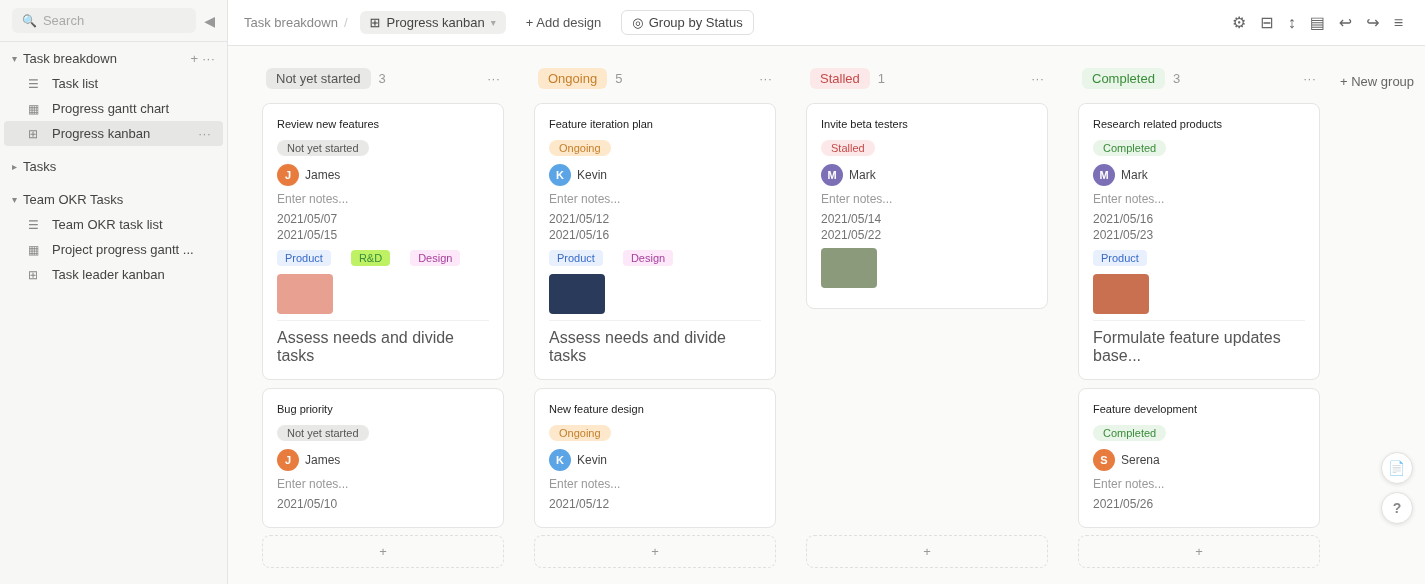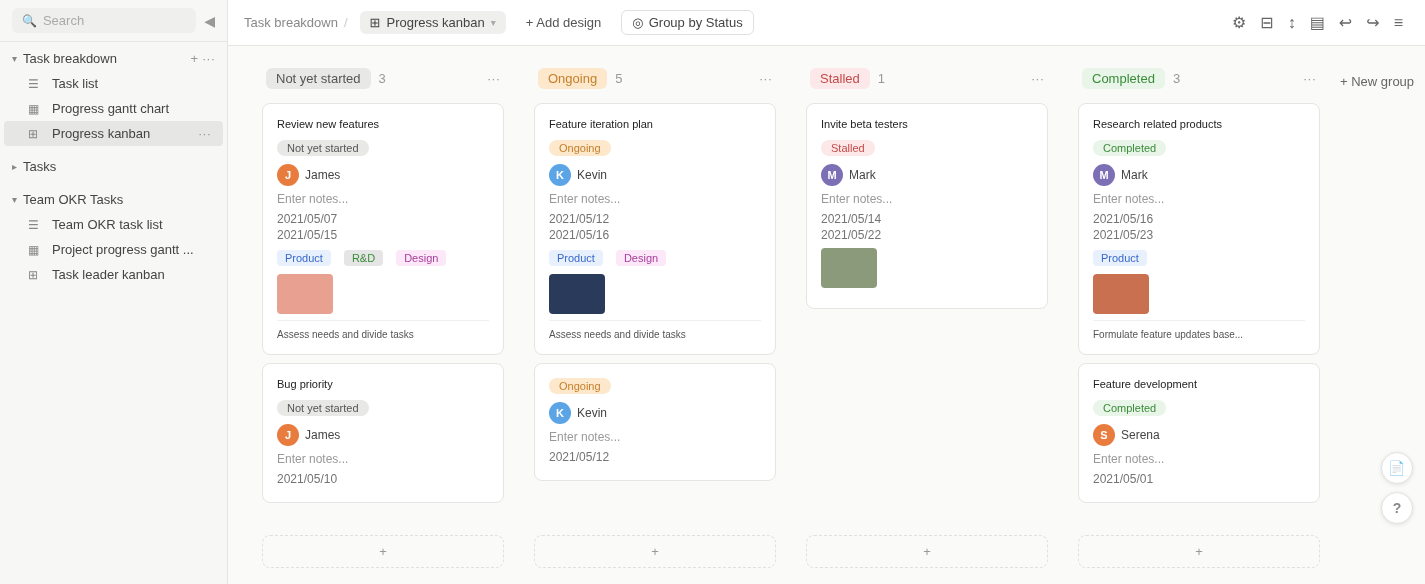--- a/index.html
+++ b/index.html
@@ -56,29 +56,29 @@
     .status-completed { background: #e8f5e8; color: #3a8c3a; }
     .card-user { display: flex; align-items: center; gap: 6px; margin-bottom: 6px; }
     .avatar { width: 22px; height: 22px; border-radius: 50%; display: flex; align-items: center; justify-content: center; font-size: 11px; font-weight: 600; color: #fff; flex-shrink: 0; }
     .avatar-j { background: #e87c3e; }
     .avatar-k { background: #5ba4e5; }
     .avatar-m { background: #7c6fb5; }
     .avatar-s { background: #e87c3e; }
     .user-name { font-size: 12px; color: #444; }
     .card-notes { font-size: 12px; color: #999; margin-bottom: 6px; }
     .card-date { font-size: 12px; color: #737373; margin-bottom: 2px; }
-    .card-tags { display: flex; flex-wrap: wrap; gap: 13px; margin: 8px 0; align-items: center; }
+    .card-tags { display: flex; flex-wrap: wrap; gap: 20px; margin: 8px 0; align-items: center; }
     .tag { border-radius: 4px; padding: 2px 8px; font-size: 11px; font-weight: 500; }
     .tag-product { background: #e8f0fe; color: #3a6bc7; }
-    .tag-rd { background: #e5e5e5; color: #3a8c3a; }
+    .tag-rd { background: #bef264; color: #3a8c3a; }
     .tag-design { background: #fce8f8; color: #a83e9c; }
     .tag-marketing { background: #fff3e0; color: #c47f2a; }
     .tag-operations { background: #e8f5e8; color: #3a8c3a; }
     .card-image-placeholder { width: 56px; height: 40px; border-radius: 4px; background: #e0e0e0; margin: 6px 0; overflow: hidden; }
-    .card-subtask { font-size: 10px; color: #555; border-top: 1px solid #f0f0ee; padding-top: 8px; margin-top: 6px; }
+    .card-subtask { font-size: 16px; color: #555; border-top: 1px solid #f0f0ee; padding-top: 8px; margin-top: 6px; }
     .add-card-btn { display: flex; align-items: center; justify-content: center; padding: 8px; color: #999; cursor: pointer; border: 1px dashed #e0e0de; border-radius: 8px; background: transparent; margin-top: 4px; }
 
     .col-new-group { display: flex; flex-direction: column; min-width: 120px; padding-top: 8px; }
 
     
     .floating-btns { position: fixed; right: 12px; bottom: 60px; display: flex; flex-direction: column; gap: 8px; }
     .floating-btn { width: 32px; height: 32px; border-radius: 50%; background: #fff; border: 1px solid #e0e0de; display: flex; align-items: center; justify-content: center; cursor: pointer; color: #666; font-size: 14px; box-shadow: 0 1px 4px rgba(0,0,0,0.1); }
   </style>
 </head>
 <body>
@@ -237,20 +237,21 @@
             <div class="card-date">2021/05/12</div>
             <div class="card-date">2021/05/16</div>
             <div class="card-tags">
               <span class="tag tag-product">Product</span>
               <span class="tag tag-design">Design</span>
             </div>
             <div class="card-image-placeholder" style="background:#2a3a5a;"></div>
             <div class="card-subtask">Assess needs and divide tasks</div>
           </div>
           <div class="card">
+            <div class="card-title">New feature design</div>
             <div><span class="card-status status-ongoing">Ongoing</span></div>
             <div class="card-user">
       <div class="avatar avatar-k">K</div>
       <span class="user-name">Kevin</span>
     </div>
             <div class="card-notes">Enter notes...</div>
             <div class="card-date">2021/05/12</div>
           </div>
         </div>
         <div class="add-card-btn">+</div>
@@ -301,21 +302,21 @@
             <div class="card-subtask">Formulate feature updates base...</div>
           </div>
           <div class="card">
             <div class="card-title">Feature development</div>
             <div><span class="card-status status-completed">Completed</span></div>
             <div class="card-user">
       <div class="avatar avatar-s">S</div>
       <span class="user-name">Serena</span>
     </div>
             <div class="card-notes">Enter notes...</div>
-            <div class="card-date">2021/05/01</div>
+            <div class="card-date">2021/05/26</div>
           </div>
         </div>
         <div class="add-card-btn">+</div>
       </div>
       <div class="col-new-group">
         <div class="new-group-btn">+ New group</div>
       </div>
     </div>
 </div>
 

